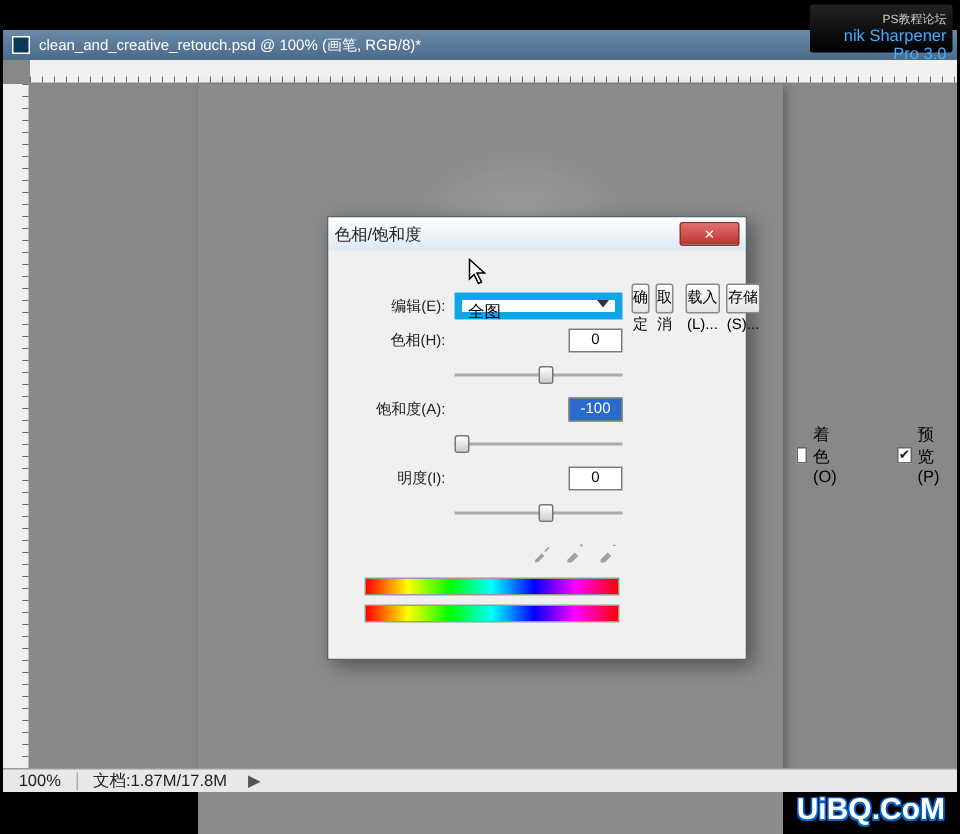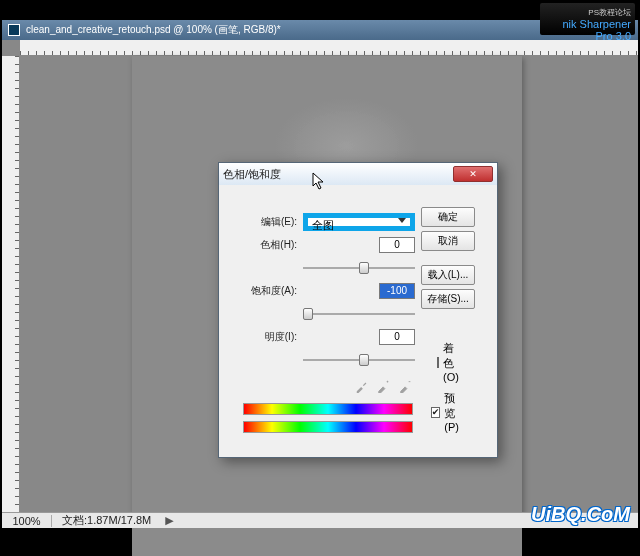--- a/index.html
+++ b/index.html
@@ -14,28 +14,28 @@
 .ruler-top::after,.ruler-left::after{content:"";position:absolute;background-image:repeating-linear-gradient(to right,#666 0 1px,transparent 1px 8px);left:0;right:0;bottom:0;height:4px}
 .ruler-left::after{background-image:repeating-linear-gradient(to bottom,#666 0 1px,transparent 1px 8px);top:0;bottom:0;right:0;left:auto;width:4px;height:auto}
 .canvas{position:absolute;left:130px;top:16px;width:390px;height:500px;background:#8a8a8a;box-shadow:2px 2px 6px rgba(0,0,0,.3)}
 .canvas::before{content:"";position:absolute;inset:0;background:radial-gradient(ellipse 120px 80px at 55% 18%,#9a9a9a 0%,#8a8a8a 60%);filter:contrast(1.1)}
 .statusbar{position:absolute;left:0;bottom:0;right:0;height:16px;background:#e8e8e8;border-top:1px solid #999;display:flex;align-items:center;font-size:10px;color:#222}
 .statusbar .zoom{width:50px;text-align:center;border-right:1px solid #aaa}
 .statusbar .docinfo{padding:0 10px}
 .statusbar .arrow{color:#555;padding:0 4px}
 .watermark-top{position:absolute;right:5px;top:3px;width:95px;height:32px;background:linear-gradient(#222,#000);color:#4af;font-size:9px;padding:4px;text-align:right;border-radius:2px}
 .watermark-top .l1{color:#ccc;font-size:8px}
-.watermark-bot{position:absolute;right:10px;bottom:30px;color:#fff;font-size:20px;font-weight:bold;font-style:italic;text-shadow:1px 1px 0 #06c,-1px -1px 0 #06c,1px -1px 0 #06c,-1px 1px 0 #06c}
-.dialog{position:absolute;left:218px;top:162px;width:280px;background:#f0f0f0;border:1px solid #567;box-shadow:4px 4px 12px rgba(0,0,0,.4)}
+.watermark-bot{position:absolute;right:10px;bottom:4px;color:#fff;font-size:20px;font-weight:bold;text-shadow:1px 1px 0 #06c,-1px -1px 0 #06c,1px -1px 0 #06c,-1px 1px 0 #06c}
+.dialog{position:absolute;left:218px;top:144px;width:280px;background:#f0f0f0;border:1px solid #567;box-shadow:4px 4px 12px rgba(0,0,0,.4)}
 .dlg-title{height:22px;background:linear-gradient(#fff,#dce8f4);display:flex;align-items:center;padding:0 4px;font-size:11px;color:#222}
 .dlg-title .txt{flex:1}
 .dlg-close{width:40px;height:16px;background:linear-gradient(#e07070,#c03030);color:#fff;text-align:center;line-height:14px;border:1px solid #903030;border-radius:2px;font-size:9px;cursor:pointer}
 .dlg-body{display:flex;padding:22px;gap:6px;background:#f0f0f0}
 .dlg-main{flex:1}
-.dlg-side{width:54px;display:flex;flex-direction:column;gap:4px}
+.dlg-side{width:54px;display:flex;gap:4px}
 .row{display:flex;align-items:center;margin:6px 0;gap:6px}
 .lbl{width:56px;text-align:right;font-size:10px;color:#222}
 .sel{flex:1;height:18px;background:#fff;border:5px solid #0ea5e9;font-size:10px;padding:0 4px;display:flex;align-items:flex-start;justify-content:space-between}
 .tri{border-left:4px solid transparent;border-right:4px solid transparent;border-top:5px solid #333}
 .slider{flex:1;height:18px;position:relative}
 .track{position:absolute;left:0;right:0;top:8px;height:2px;background:#aaa}
 .thumb{position:absolute;top:3px;width:10px;height:12px;background:linear-gradient(#fff,#ccc);border:1px solid #777;border-radius:2px}
 .num{width:36px;height:16px;background:#fff;border:1px solid #7a7a7a;text-align:center;font-size:10px;line-height:14px}
 .num.sel-hl{background:#2a6ad0;color:#fff}
 .btn{height:20px;background:linear-gradient(#fdfdfd,#e4e4e4);border:1px solid #8a8a8a;border-radius:2px;font-size:10px;text-align:center;line-height:18px;cursor:pointer}

